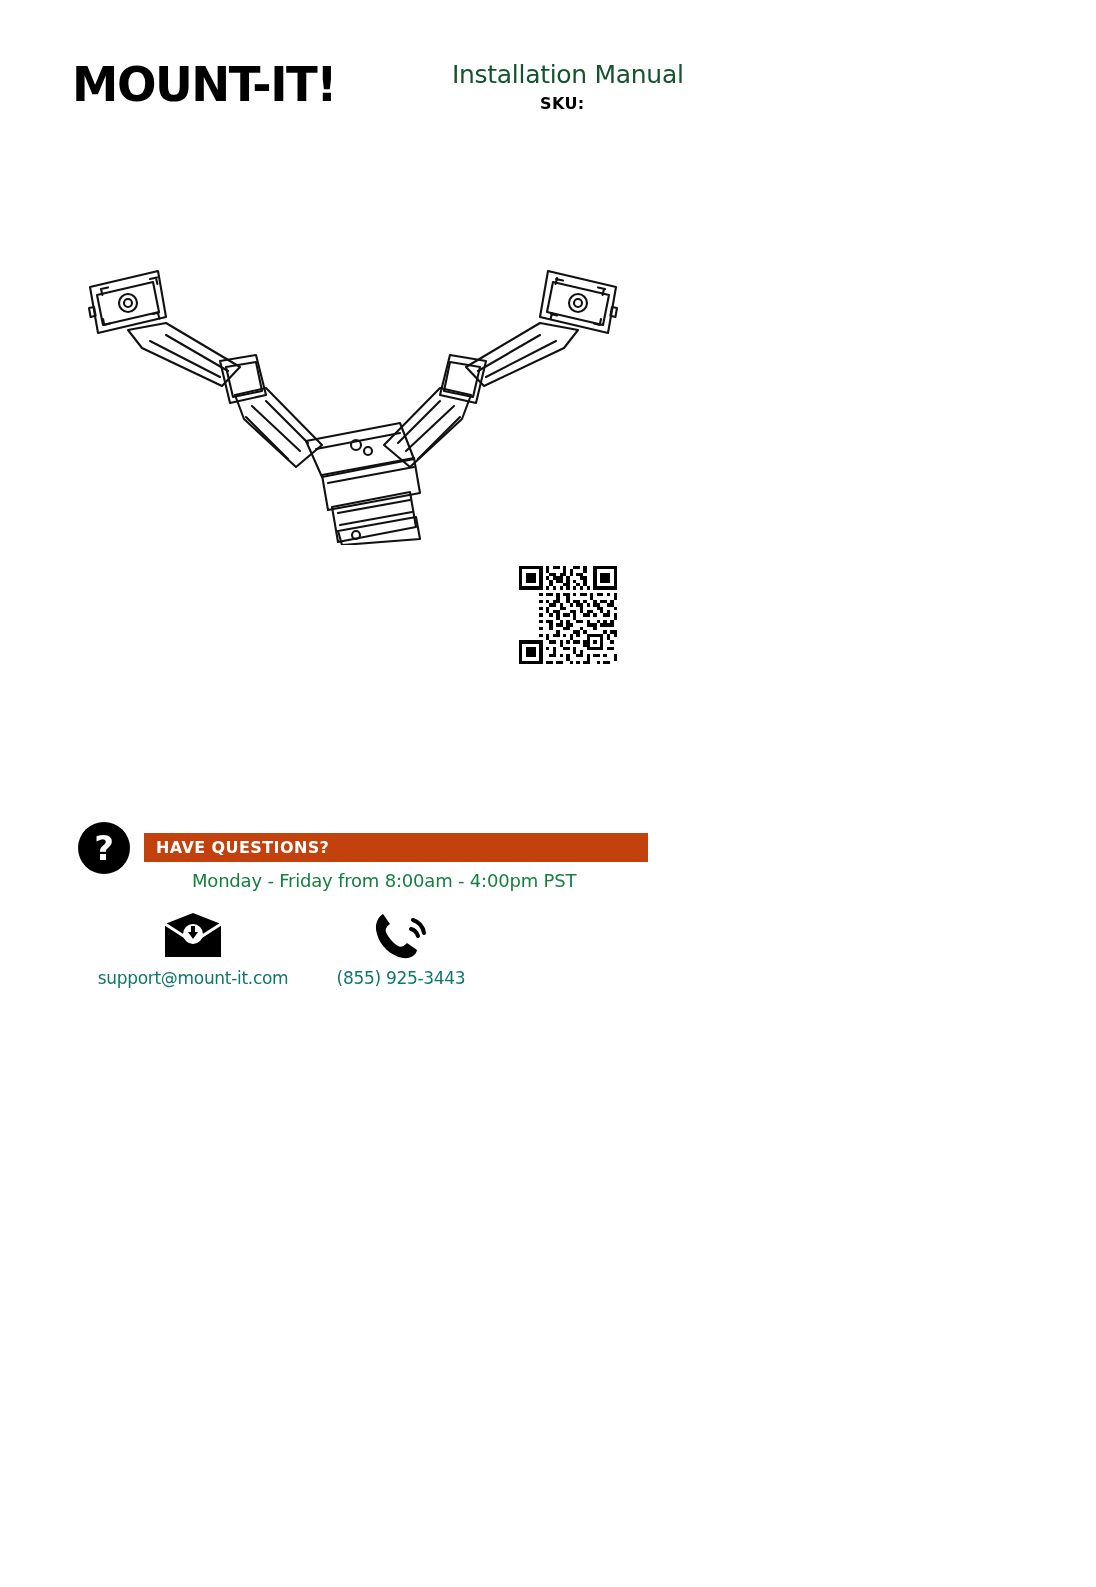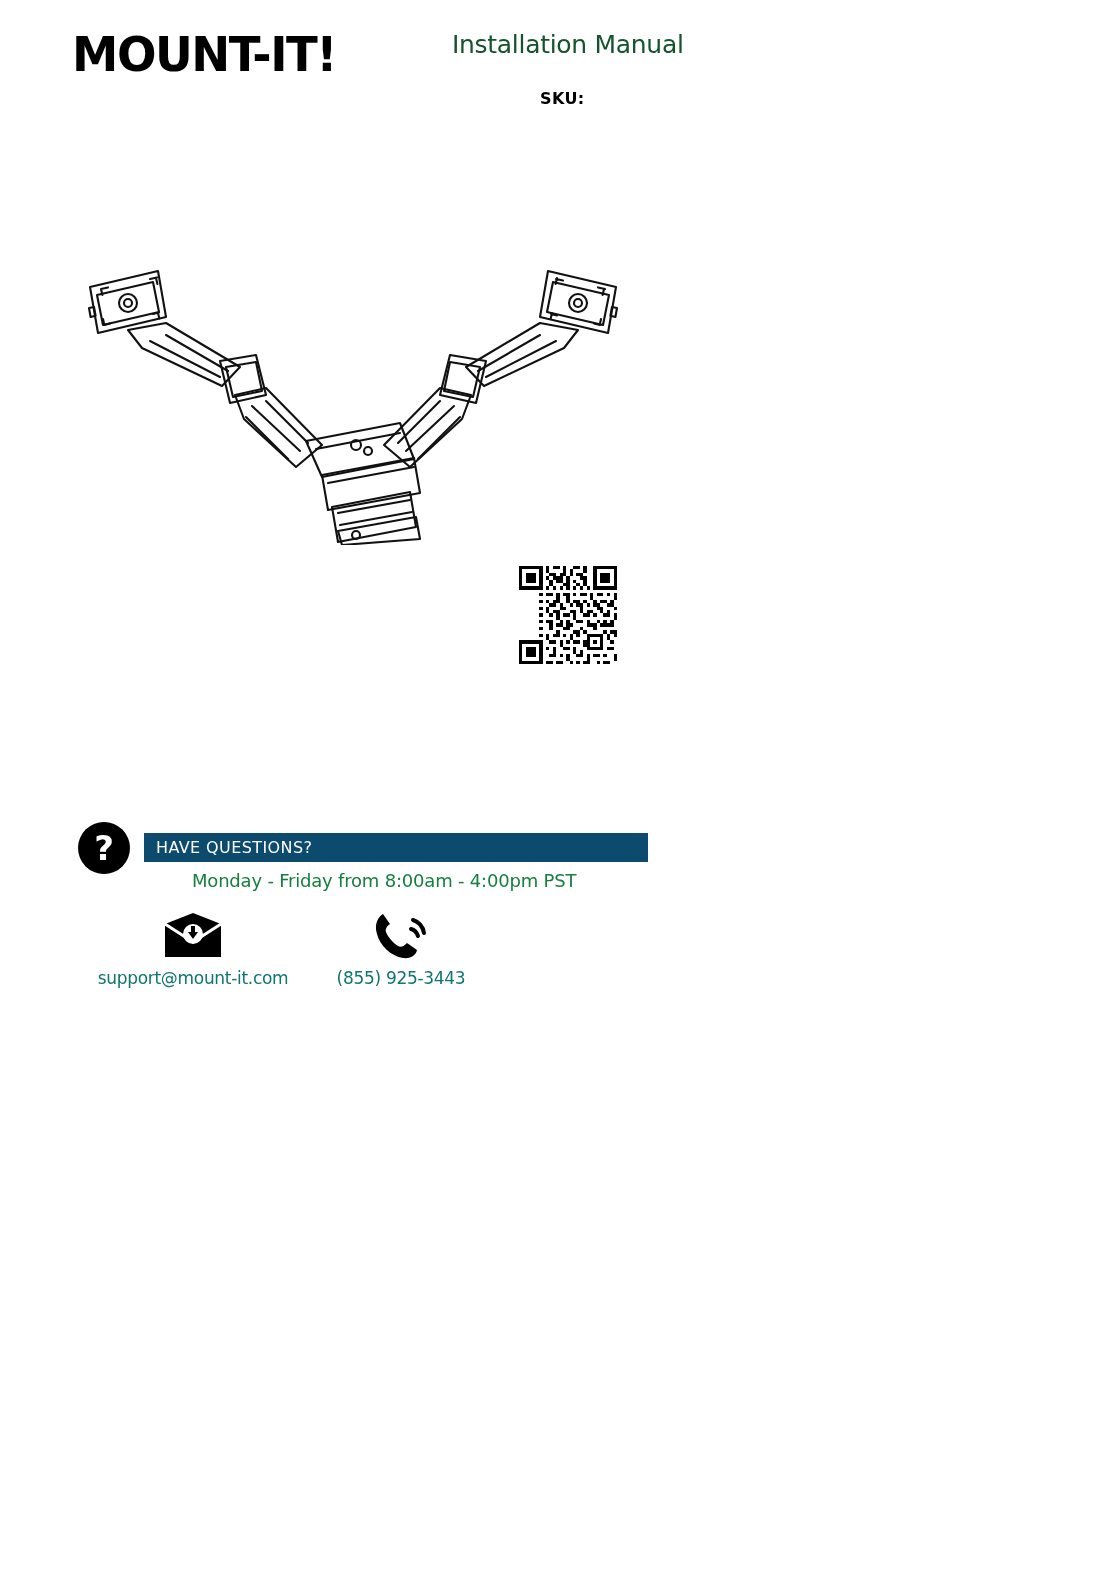--- a/index.html
+++ b/index.html
@@ -12,21 +12,21 @@
     height: 1587px;
     position: relative;
     font-family: "Liberation Sans", sans-serif;
     color: #000000;
     overflow: hidden;
   }
 
   
   .header {
     position: absolute;
-    top: 20px;
+    top: 50px;
     left: 0;
     width: 966px;
     height: 80px;
   }
   .brand-logo {
     position: absolute;
     left: 72px;
     top: 6px;
     font-family: "DejaVu Sans", sans-serif;
     font-weight: 700;
@@ -47,21 +47,20 @@
     font-weight: 400;
   }
   .sku-line {
     position: absolute;
     left: 540px;
     top: 44px;
     font-size: 16px;
     font-weight: 700;
     letter-spacing: 0.4px;
     font-family: "DejaVu Sans", sans-serif;
-    margin-top: 25px;
   }
 
   
   .product-figure {
     position: absolute;
     left: 70px;
     top: 255px;
     width: 570px;
     height: 290px;
   }
@@ -102,24 +101,24 @@
     font-size: 34px;
     line-height: 52px;
     text-align: center;
   }
   .questions-bar {
     position: absolute;
     left: 66px;
     top: 11px;
     width: 504px;
     height: 29px;
-    background: #0c4a6e;
+    background: #c2410c;
     color: #fff;
     font-family: "DejaVu Sans", sans-serif;
-    font-weight: 400;
+    font-weight: 700;
     font-size: 16px;
     letter-spacing: 0.4px;
     line-height: 29px;
     padding-left: 12px;
     box-sizing: border-box;
   }
   .hours {
     position: absolute;
     left: 114px;
     top: 48px;

